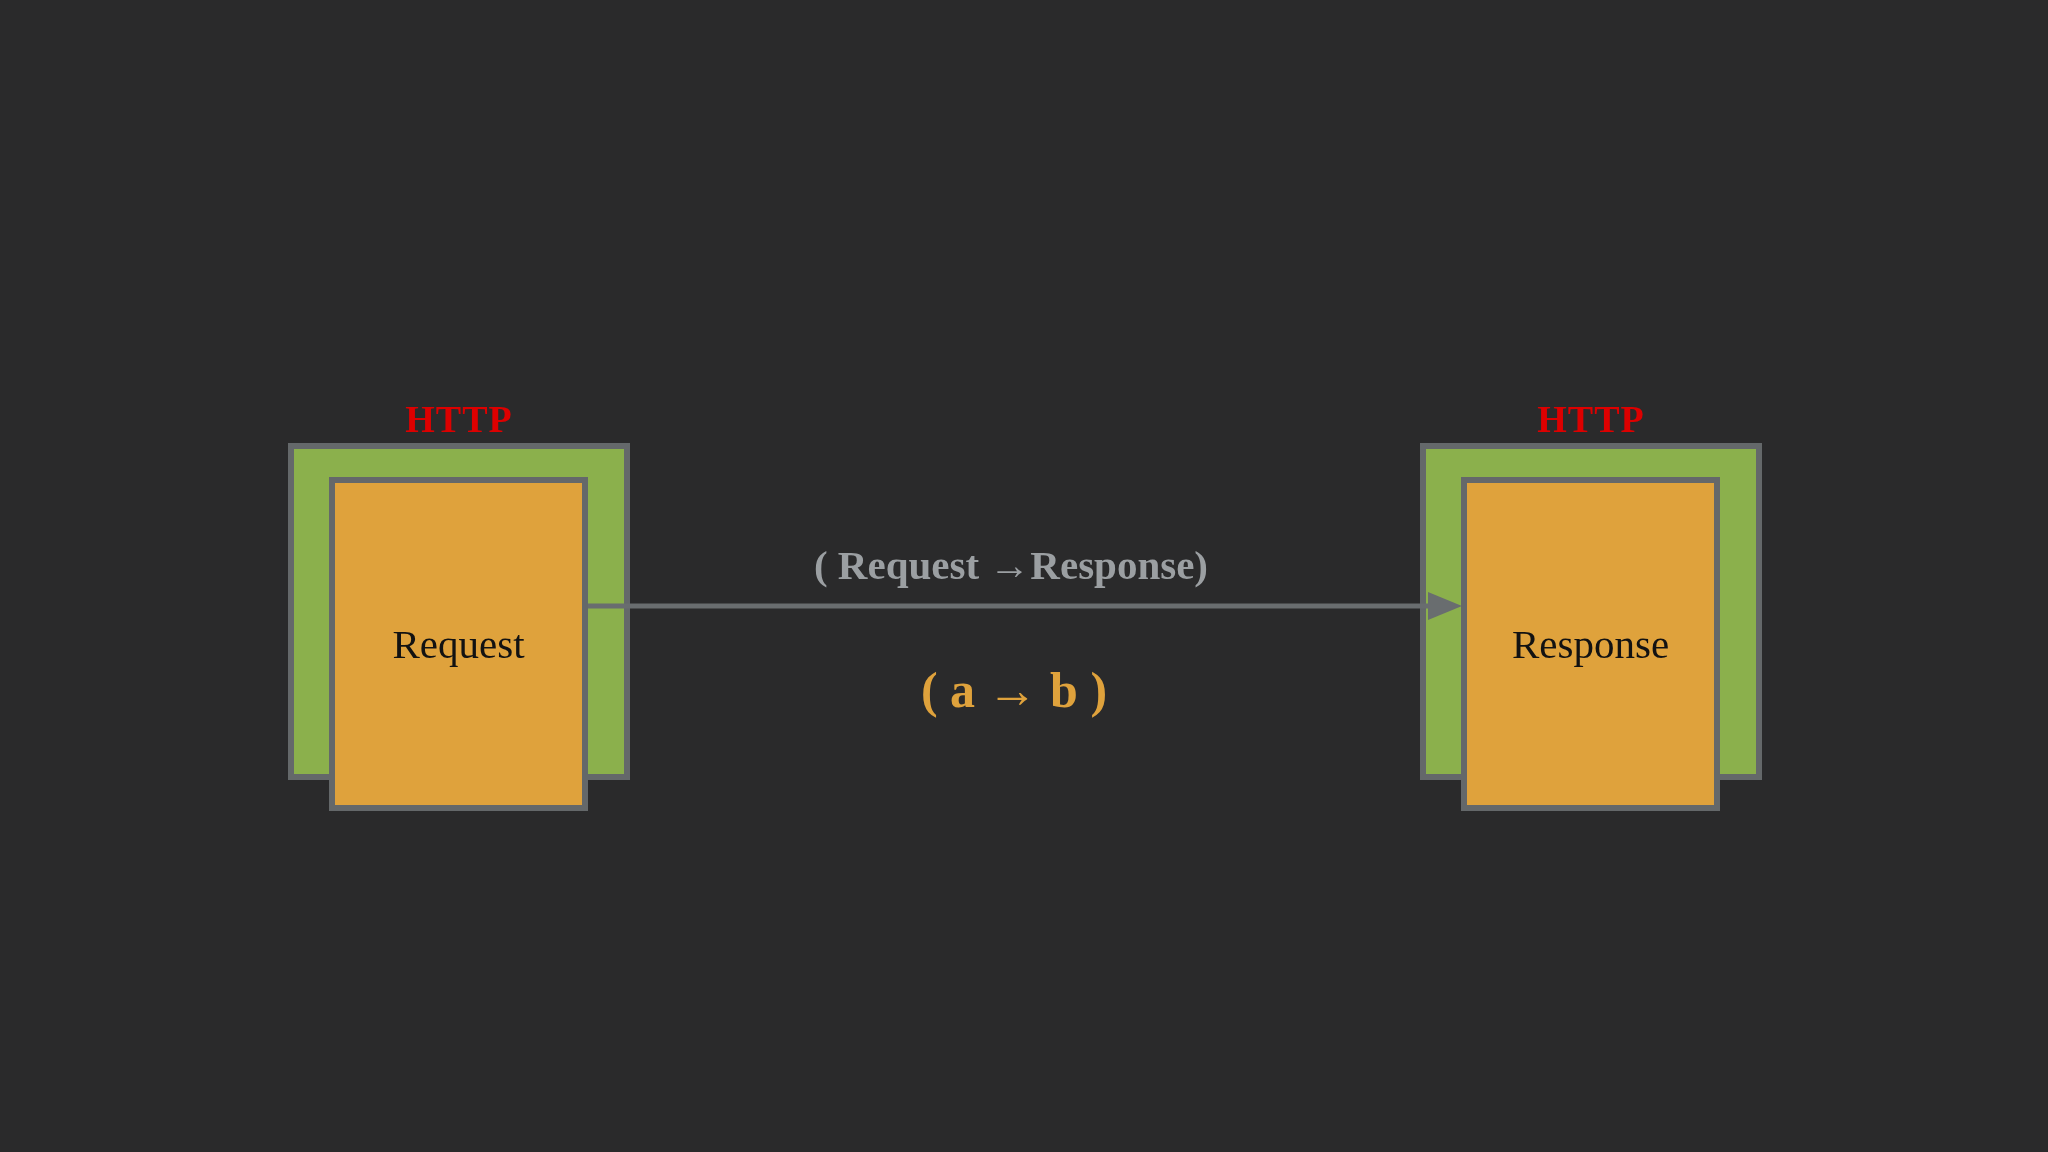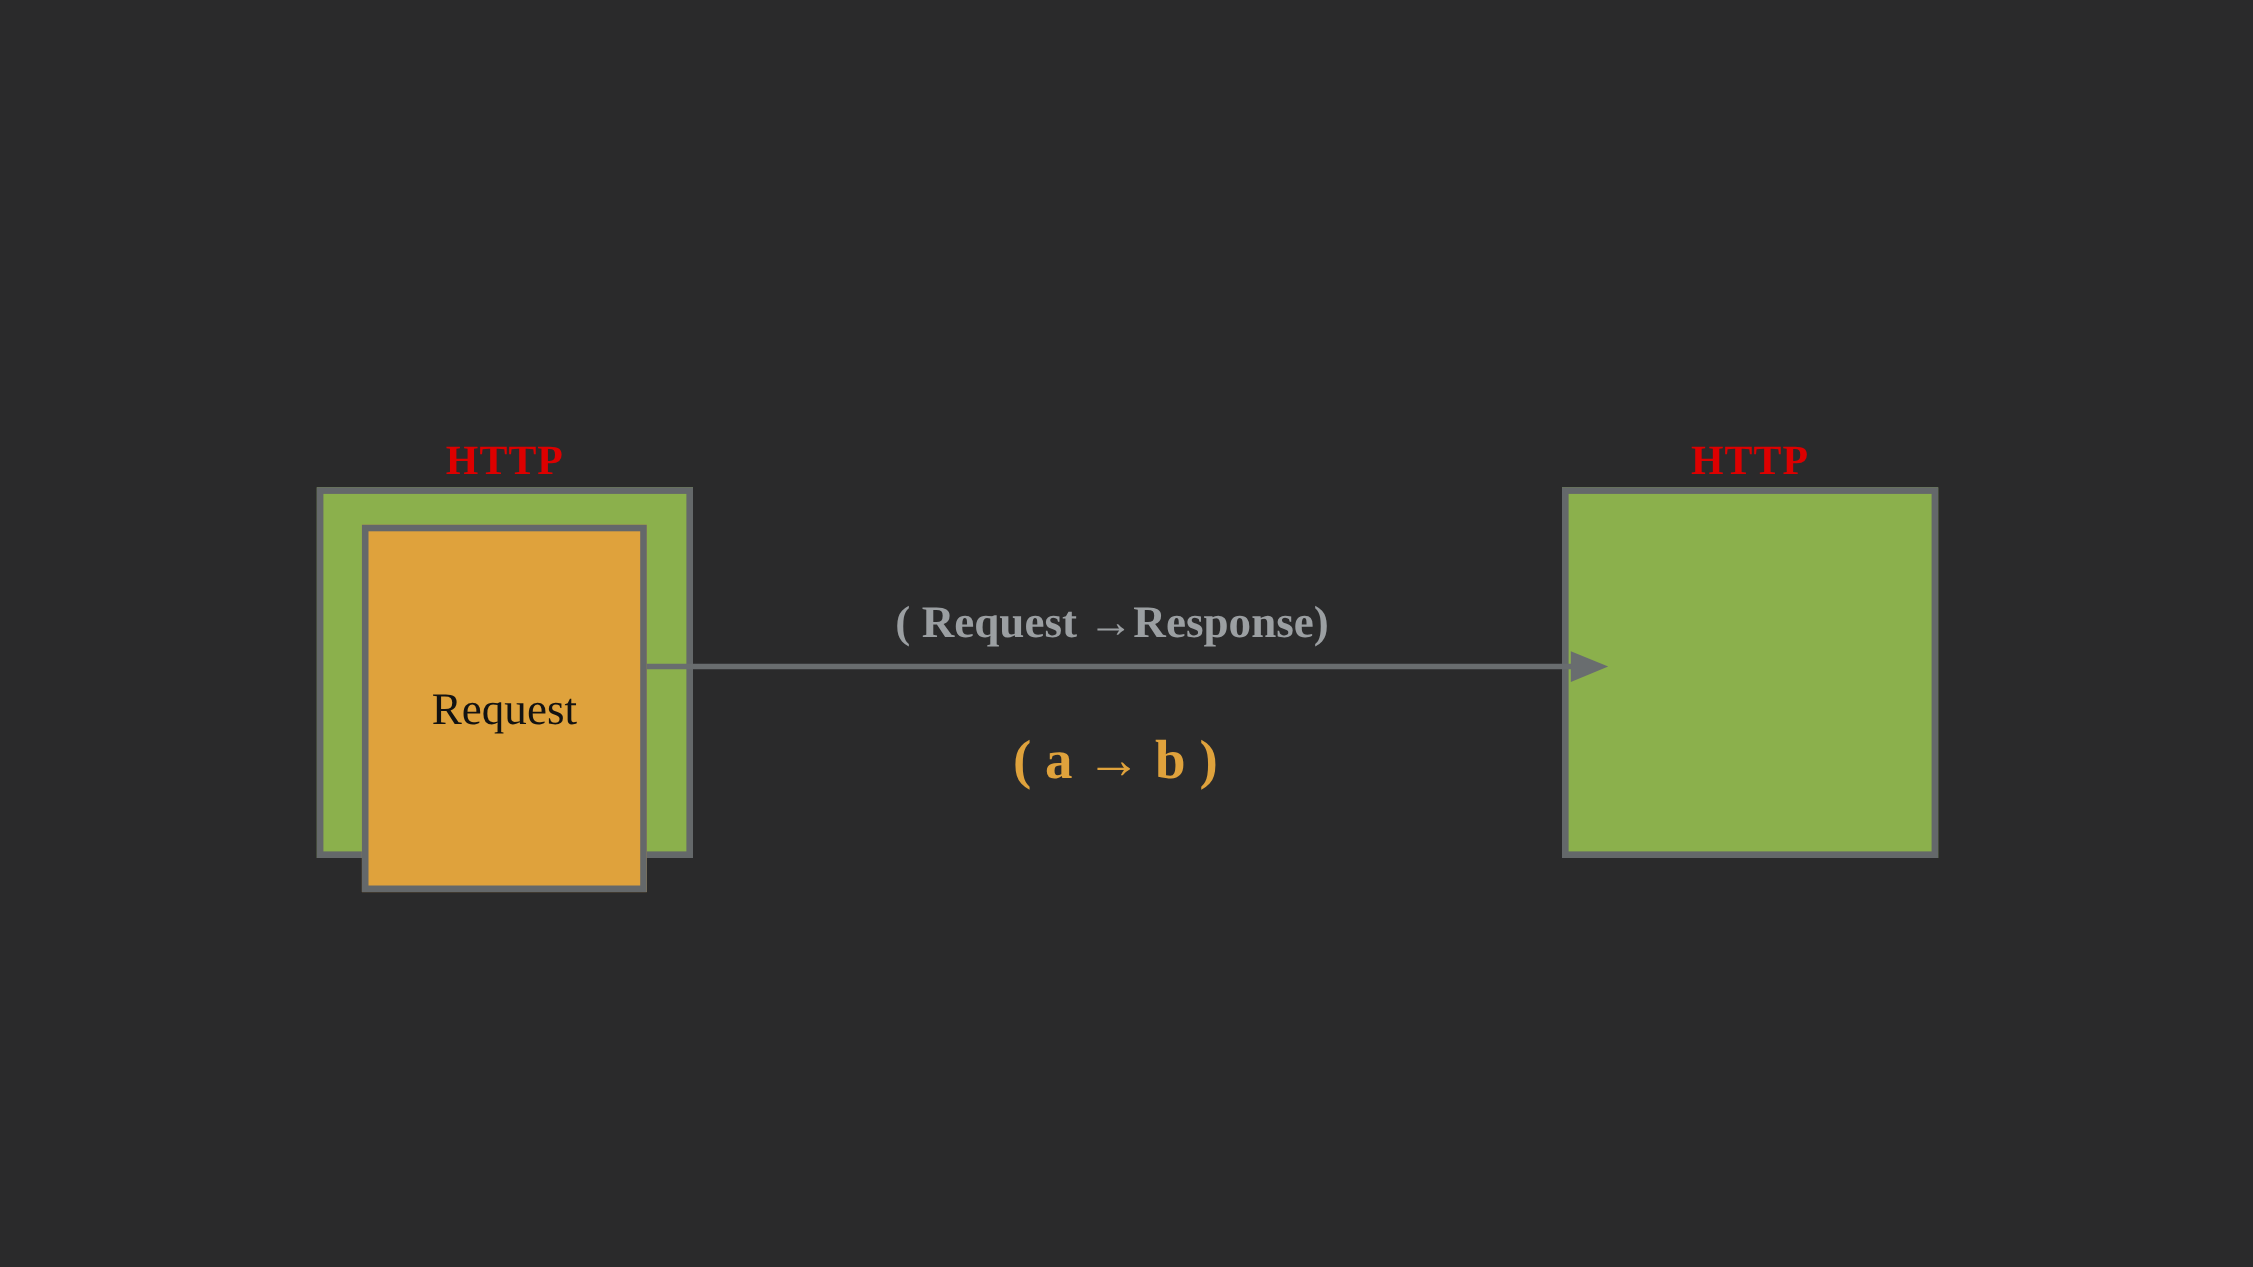--- a/index.html
+++ b/index.html
@@ -98,20 +98,23 @@
 <div class="canvas">
 
   <div class="protocol-label left">HTTP</div>
   <div class="outer-box left"></div>
   <div class="inner-box left">
     <span>Request</span>
   </div>
 
   <div class="protocol-label right">HTTP</div>
   <div class="outer-box right"></div>
+  <div class="inner-box right">
+    <span>Response</span>
+  </div>
 
   <svg class="edge-svg" viewBox="0 0 2048 1152" xmlns="http://www.w3.org/2000/svg">
     <line class="arrow-line" x1="588" y1="606" x2="1432" y2="606"></line>
     <polygon class="arrow-head" points="1462,606 1428,592 1428,620"></polygon>
   </svg>
 
   <div class="edge-label primary">( Request →Response)</div>
   <div class="edge-label secondary">( a → b )</div>
 
 </div>

